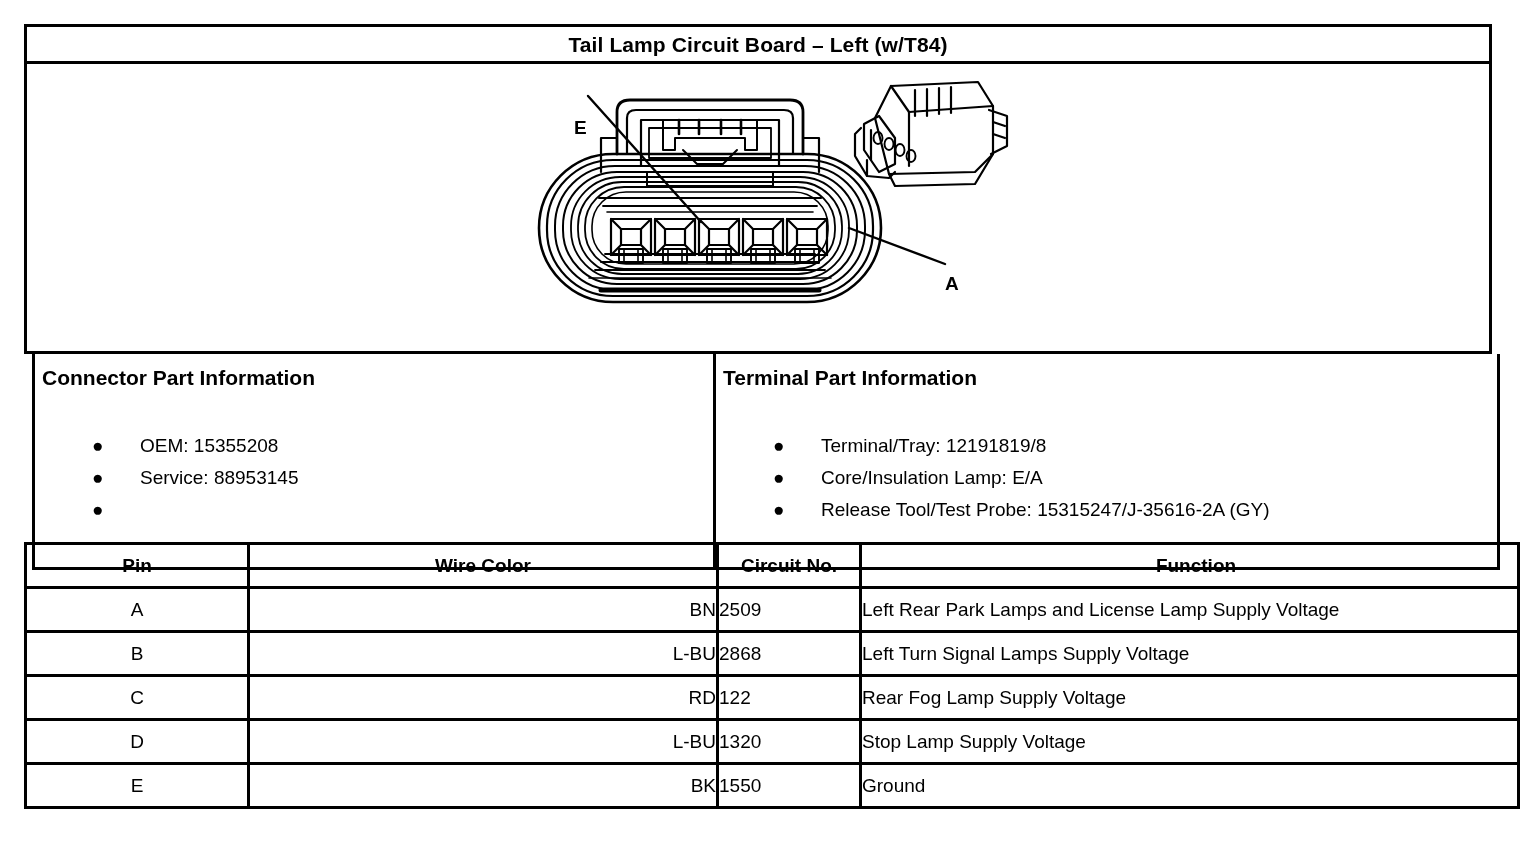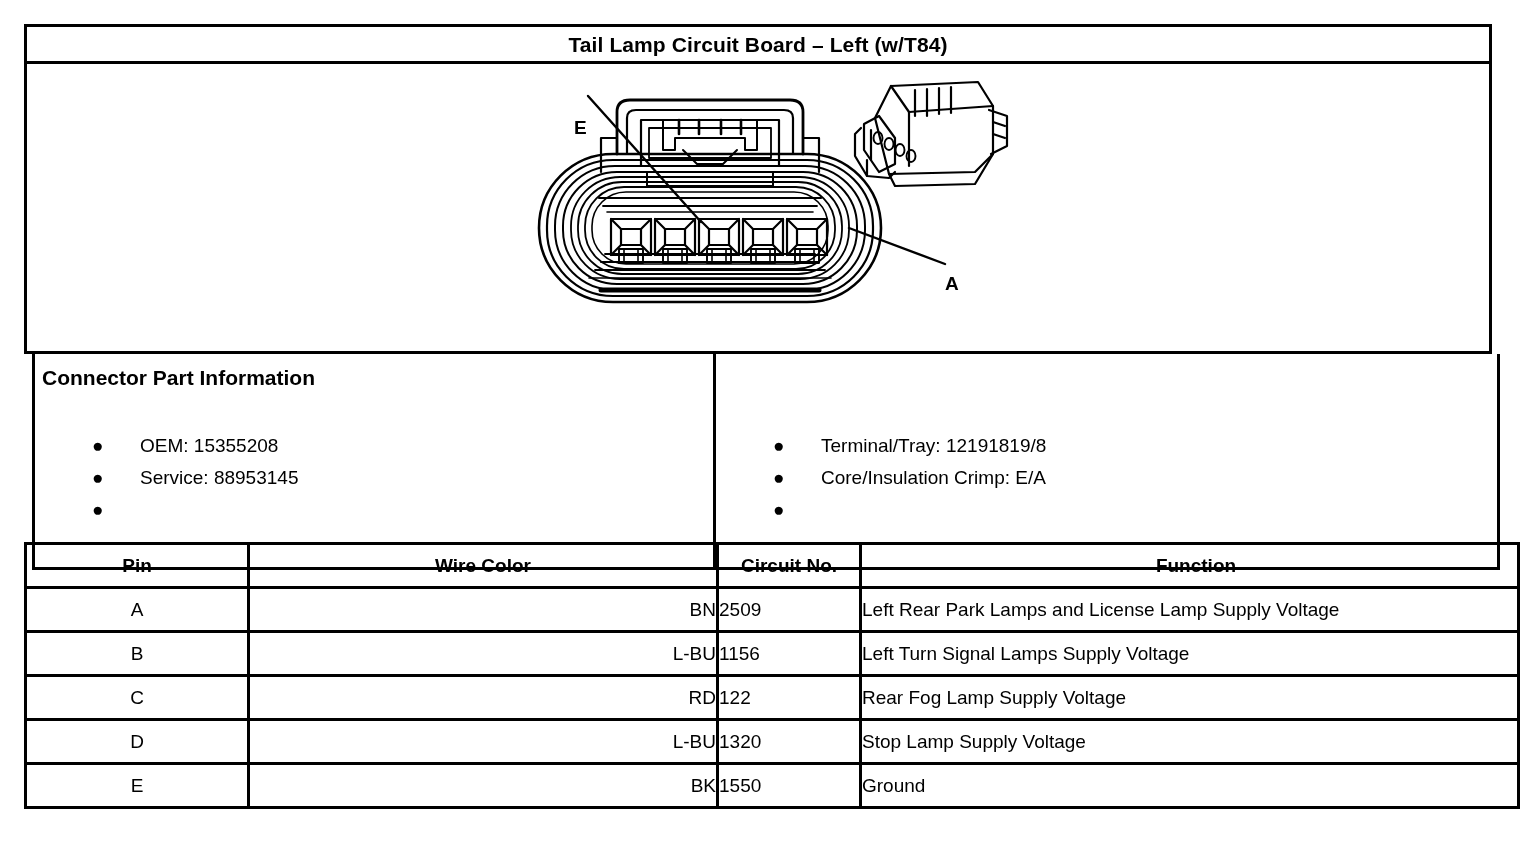--- a/index.html
+++ b/index.html
@@ -324,31 +324,33 @@
           <span class="bullet">●</span>
           <span>Service: 88953145</span>
         </li>
         <li class="info-item">
           <span class="bullet">●</span>
         </li>
       </ul>
     </div>
 
     <div class="info-panel right">
+      <div class="info-heading">Terminal Part Information</div>
       <ul class="info-list">
         <li class="info-item">
           <span class="bullet">●</span>
           <span>Terminal/Tray: 12191819/8</span>
         </li>
         <li class="info-item">
           <span class="bullet">●</span>
-          <span>Core/Insulation Crimp: E/A</span>
-        </li>
-        <li class="info-item">
-          <span class="bullet">●</span>
+          <span>Core/Insulation Lamp: E/A</span>
+        </li>
+        <li class="info-item">
+          <span class="bullet">●</span>
+          <span>Release Tool/Test Probe: 15315247/J-35616-2A (GY)</span>
         </li>
       </ul>
     </div>
   </div>
 
   <table class="pin-table">
     <thead>
       <tr>
         <th class="col-pin">Pin</th>
         <th class="col-wire">Wire Color</th>
@@ -359,21 +361,21 @@
     <tbody>
       <tr>
         <td class="col-pin">A</td>
         <td class="col-wire">BN</td>
         <td class="col-circuit">2509</td>
         <td class="col-func">Left Rear Park Lamps and License Lamp Supply Voltage</td>
       </tr>
       <tr>
         <td class="col-pin">B</td>
         <td class="col-wire">L-BU</td>
-        <td class="col-circuit">1156</td>
+        <td class="col-circuit">2868</td>
         <td class="col-func">Left Turn Signal Lamps Supply Voltage</td>
       </tr>
       <tr>
         <td class="col-pin">C</td>
         <td class="col-wire">RD</td>
         <td class="col-circuit">122</td>
         <td class="col-func">Rear Fog Lamp Supply Voltage</td>
       </tr>
       <tr>
         <td class="col-pin">D</td>

